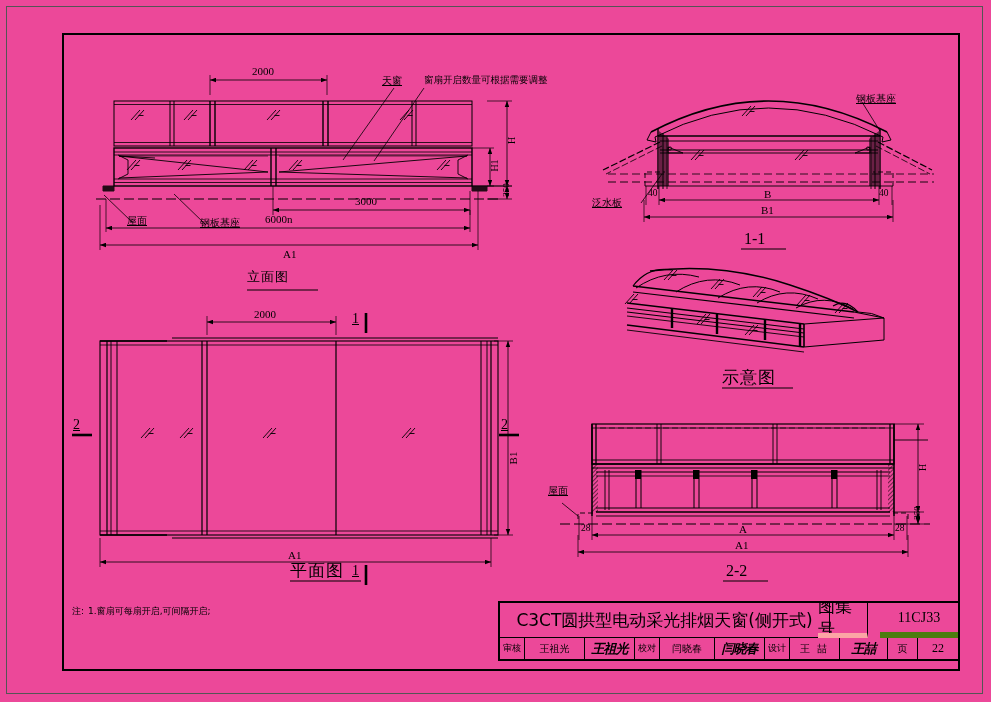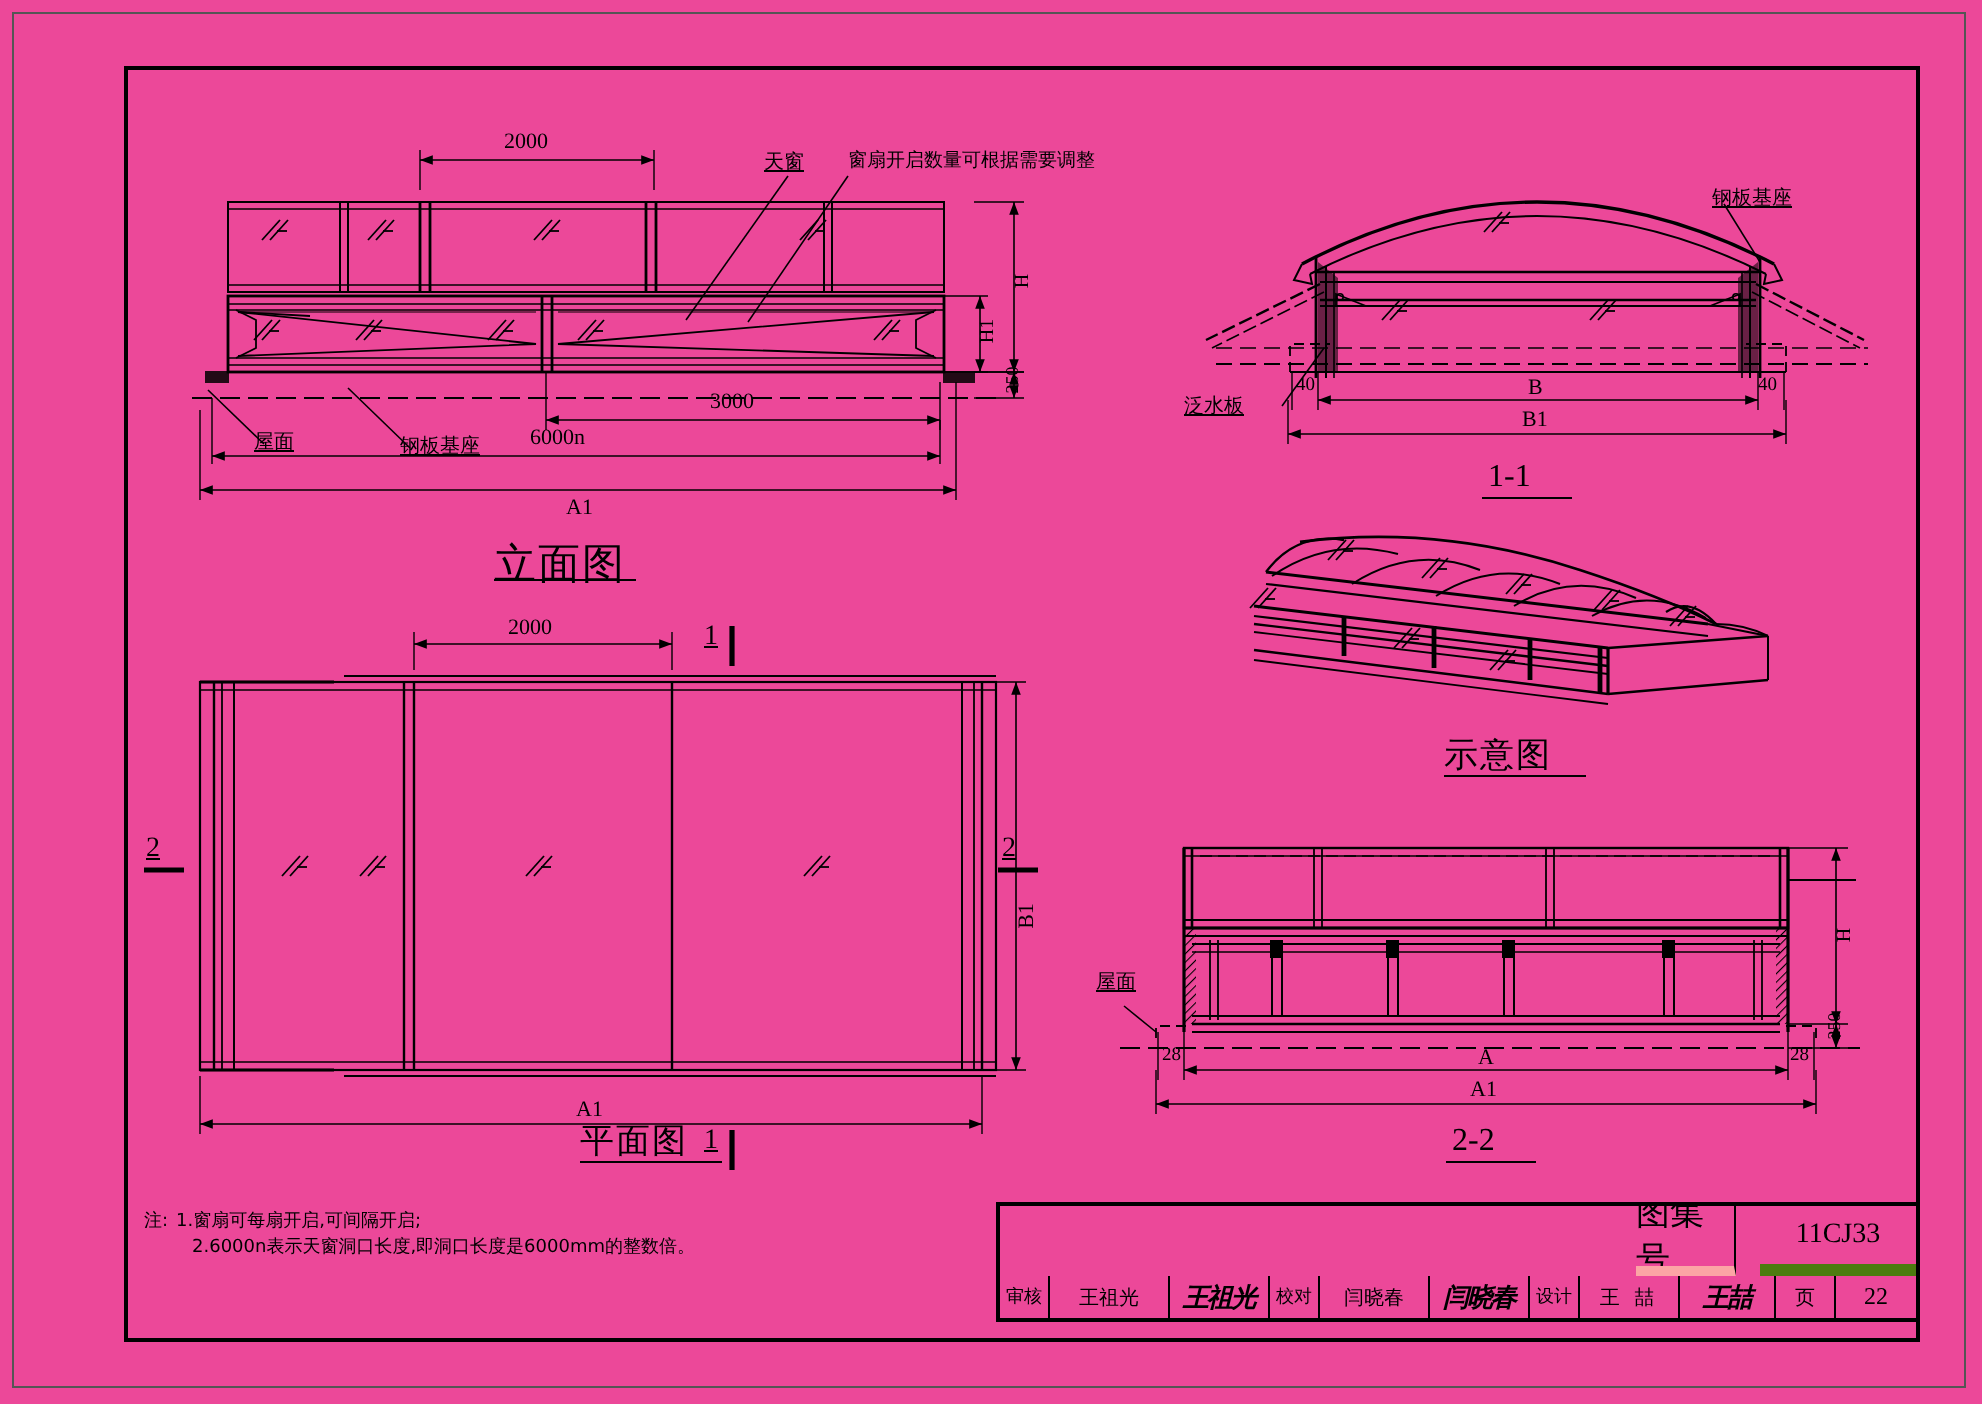--- a/index.html
+++ b/index.html
@@ -359,21 +359,21 @@
   <div class="lbl" style="left:355px;top:195px;font-size:11px;">3000</div>
   <div class="lbl" style="left:265px;top:213px;font-size:11px;">6000n</div>
   <div class="lbl" style="left:283px;top:248px;font-size:11px;">A1</div>
   <div class="lbl vert" style="left:508px;top:135px;font-size:10px;transform:rotate(-90deg);">H</div>
   <div class="lbl vert" style="left:488px;top:160px;font-size:10px;transform:rotate(-90deg);">H1</div>
   <div class="lbl vert" style="left:499px;top:185px;font-size:9px;transform:rotate(-90deg);">250</div>
   <div class="lbl cn ul" style="left:382px;top:74px;font-size:10px;">天窗</div>
   <div class="lbl cn" style="left:424px;top:74px;font-size:9.5px;">窗扇开启数量可根据需要调整</div>
   <div class="lbl cn ul" style="left:127px;top:214px;font-size:10px;">屋面</div>
   <div class="lbl cn ul" style="left:200px;top:216px;font-size:10px;">钢板基座</div>
-  <div class="lbl cn" style="left:247px;top:268px;font-size:21px;letter-spacing:1px;">立面图</div>
+  <div class="lbl cn" style="left:247px;top:268px;font-size:13px;letter-spacing:1px;">立面图</div>
 
   <div class="lbl" style="left:764px;top:188px;font-size:11px;">B</div>
   <div class="lbl" style="left:761px;top:204px;font-size:11px;">B1</div>
   <div class="lbl" style="left:648px;top:188px;font-size:9.5px;">40</div>
   <div class="lbl" style="left:879px;top:188px;font-size:9.5px;">40</div>
   <div class="lbl cn ul" style="left:856px;top:92px;font-size:10px;">钢板基座</div>
   <div class="lbl cn ul" style="left:592px;top:196px;font-size:10px;">泛水板</div>
   <div class="lbl" style="left:744px;top:230px;font-size:16px;">1-1</div>
 
   <div class="lbl cn" style="left:722px;top:366px;font-size:17px;letter-spacing:1px;">示意图</div>
@@ -394,25 +394,25 @@
   <div class="lbl vert" style="left:919px;top:462px;font-size:10px;transform:rotate(-90deg);">H</div>
   <div class="lbl vert" style="left:910px;top:508px;font-size:9px;transform:rotate(-90deg);">250</div>
   <div class="lbl cn ul" style="left:548px;top:484px;font-size:10px;">屋面</div>
   <div class="lbl" style="left:726px;top:562px;font-size:16px;">2-2</div>
 
   <div class="notes" style="left:72px;top:605px;">
     <div style="display:flex;">
       <span>注:</span>
       <span style="margin-left:4px;text-align:center;">1.窗扇可每扇开启,可间隔开启;</span>
     </div>
-    <div style="margin-left:24px;">2.6000n表示天窗洞口长度,即洞口长度是6000mm的整数倍。</div>
   </div>
 
   <div class="tb" style="left:498px;top:601px;width:462px;height:60px;border-width:2px;">
 
+    <div class="tbcell" style="left:0px;top:0px;width:330px;height:35px;border-bottom:1px solid #000;font-size:17px;letter-spacing:0px;">C3CT圆拱型电动采光排烟天窗(侧开式)</div>
 
     <div class="tbcell" style="left:318px;top:0px;width:50px;height:35px;border-bottom:5px solid #fca5a5;font-size:17px;">图集号</div>
 
     <div class="tbcell" style="left:380px;top:0px;width:78px;height:35px;border-right:none;border-bottom:6px solid #4d7c0f;font-family:'Liberation Serif',serif;font-size:14px;">11CJ33</div>
 
     <div class="tbcell" style="left:0px;top:35px;width:25px;height:21px;font-size:9px;">审核</div>
     <div class="tbcell" style="left:25px;top:35px;width:60px;height:21px;font-size:10px;">王祖光</div>
     <div class="tbcell sig" style="left:85px;top:35px;width:50px;height:21px;font-size:13px;">王祖光</div>
     <div class="tbcell" style="left:135px;top:35px;width:25px;height:21px;font-size:9px;text-align:right;">校对</div>
     <div class="tbcell" style="left:160px;top:35px;width:55px;height:21px;font-size:10px;">闫晓春</div>

